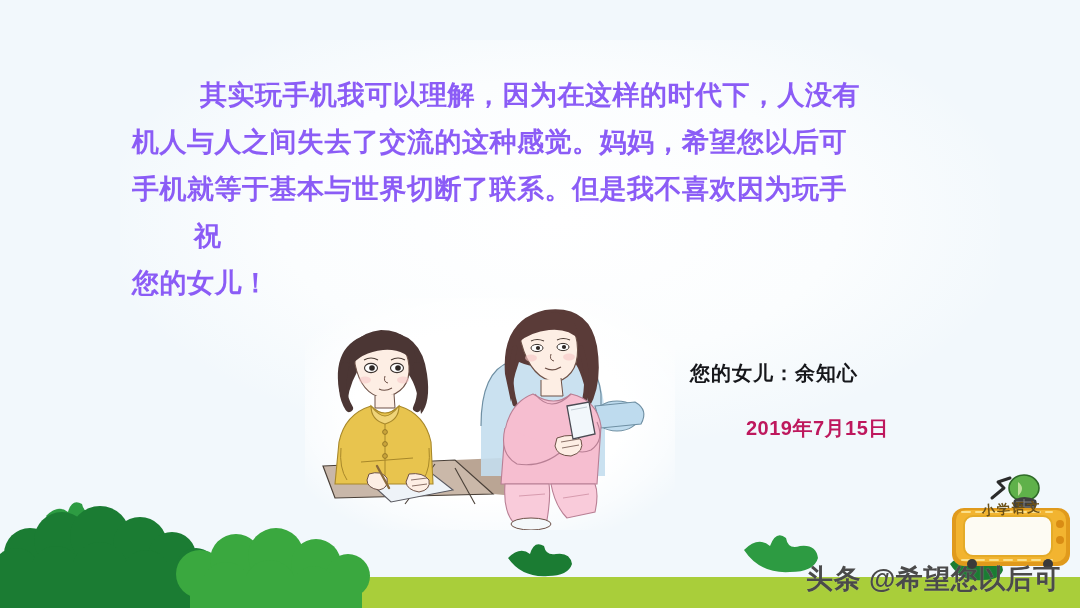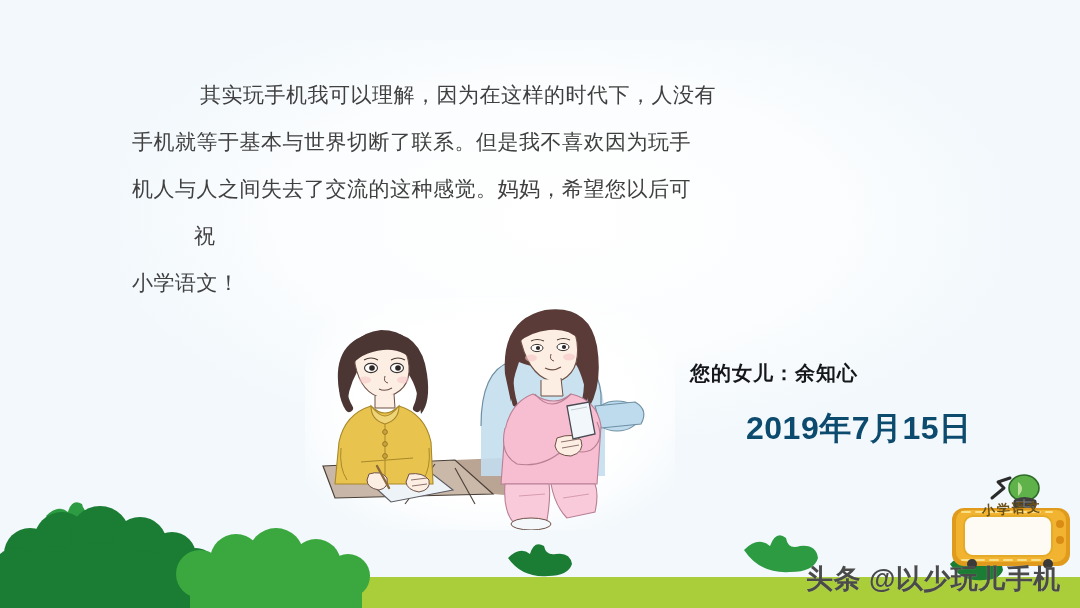--- a/index.html
+++ b/index.html
@@ -30,25 +30,25 @@
 
   
   .letter {
     position: absolute;
     left: 132px;
     top: 72px;
     width: 848px;
   }
   .letter p {
     margin: 0;
-    color: #404040;
-    font-size: 21px;
+    color: #8b5cf6;
+    font-size: 27px;
     line-height: 47px;
     letter-spacing: 0.5px;
-    font-weight: 400;
+    font-weight: 700;
     font-family: "Liberation Serif", "DejaVu Serif", serif;
     white-space: pre;
   }
   .letter p.indent {
     text-indent: 68px;
   }
   .letter p.indent2 {
     text-indent: 62px;
   }
 
@@ -64,22 +64,22 @@
     font-size: 20px;
     font-weight: 700;
     line-height: 34px;
     letter-spacing: 1px;
     font-family: "Liberation Serif", "DejaVu Serif", serif;
     white-space: pre;
   }
   .sign-date {
     margin-top: 22px;
     margin-left: 56px;
-    color: #0c4a6e;
-    font-size: 32px;
+    color: #be185d;
+    font-size: 20px;
     font-weight: 700;
     line-height: 32px;
     letter-spacing: 0.5px;
     font-family: "Liberation Sans", "DejaVu Sans", sans-serif;
     white-space: pre;
   }
 
   
   .illo {
     position: absolute;
@@ -147,24 +147,24 @@
 </style>
 </head>
 <body>
 
 <div id="slide">
 
   <div class="sheen"></div>
 
   <div class="letter">
     <p class="indent">其实玩手机我可以理解，因为在这样的时代下，人没有</p>
+    <p>机人与人之间失去了交流的这种感觉。妈妈，希望您以后可</p>
     <p>手机就等于基本与世界切断了联系。但是我不喜欢因为玩手</p>
-    <p>机人与人之间失去了交流的这种感觉。妈妈，希望您以后可</p>
     <p class="indent2">祝</p>
-    <p>小学语文！</p>
+    <p>您的女儿！</p>
   </div>
 
   <div class="sign-block">
     <div class="sign-name">您的女儿：余知心</div>
     <div class="sign-date">2019年7月15日</div>
   </div>
 
   <div class="illo">
     <div class="halo"></div>
     <svg width="370" height="232" viewBox="0 0 370 232">
@@ -355,15 +355,15 @@
         <circle cx="112" cy="72" r="4" fill="#d98c14"></circle>
         <circle cx="112" cy="88" r="4" fill="#d98c14"></circle>
 
         <circle cx="24" cy="112" r="5" fill="#3a3a3a"></circle>
         <circle cx="100" cy="112" r="5" fill="#3a3a3a"></circle>
       </g>
     </svg>
     <div class="tv-screen-text">小学语文</div>
   </div>
 
-  <div class="watermark">头条 @以少玩儿手机</div>
+  <div class="watermark">头条 @希望您以后可</div>
 
 </div>
 
 </body></html>

